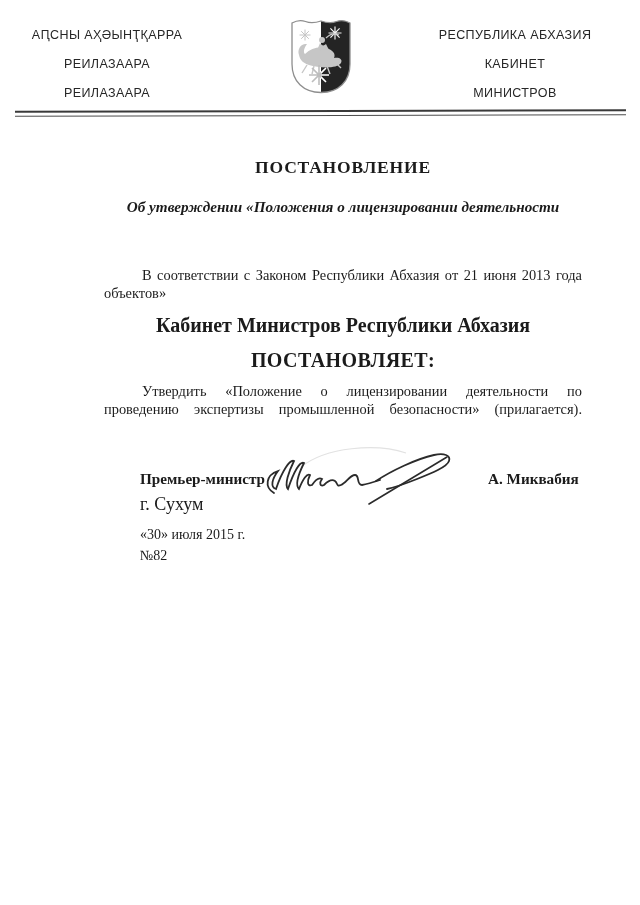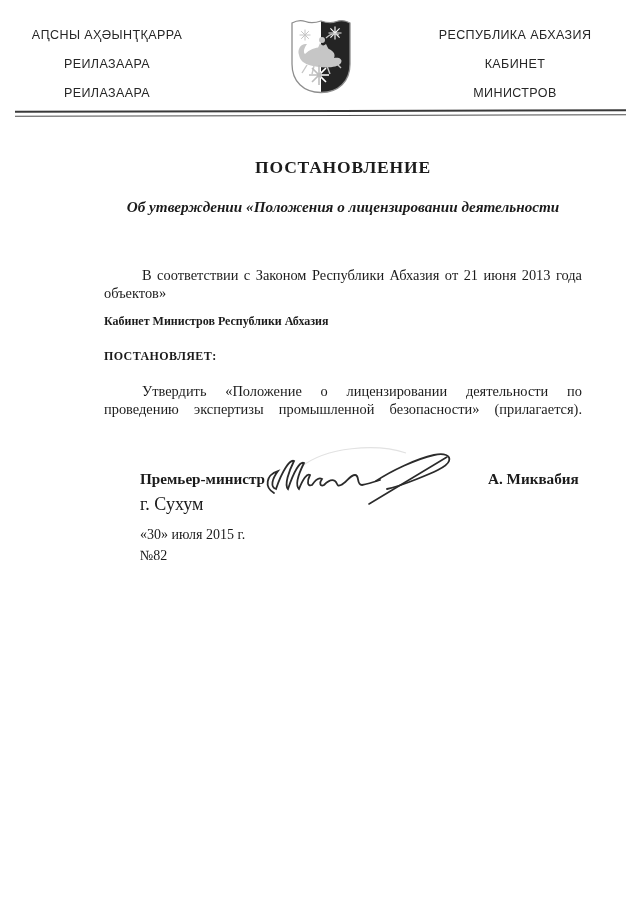--- a/index.html
+++ b/index.html
@@ -81,22 +81,23 @@
   .preamble   { top: 247px; margin-top: 20px; }
   .resolution { top: 383px; }
   .pline { display: block; text-align: justify; }
   .pline.jl  { text-align-last: justify; }
   .pline.ind { text-indent: 38px; }
 
   .center-b {
     position: absolute;
     left: 104px;
     width: 478px;
-    font-weight: bold;
-    font-size: 12px;
+    text-align: center;
+    font-weight: bold;
+    font-size: 20px;
   }
   .authority { top: 314px; }
   .decree    { top: 349px; letter-spacing: 0.4px; }
 
   
   .sig-post {
     position: absolute;
     left: 140px;
     top: 470px;
     font-weight: bold;

